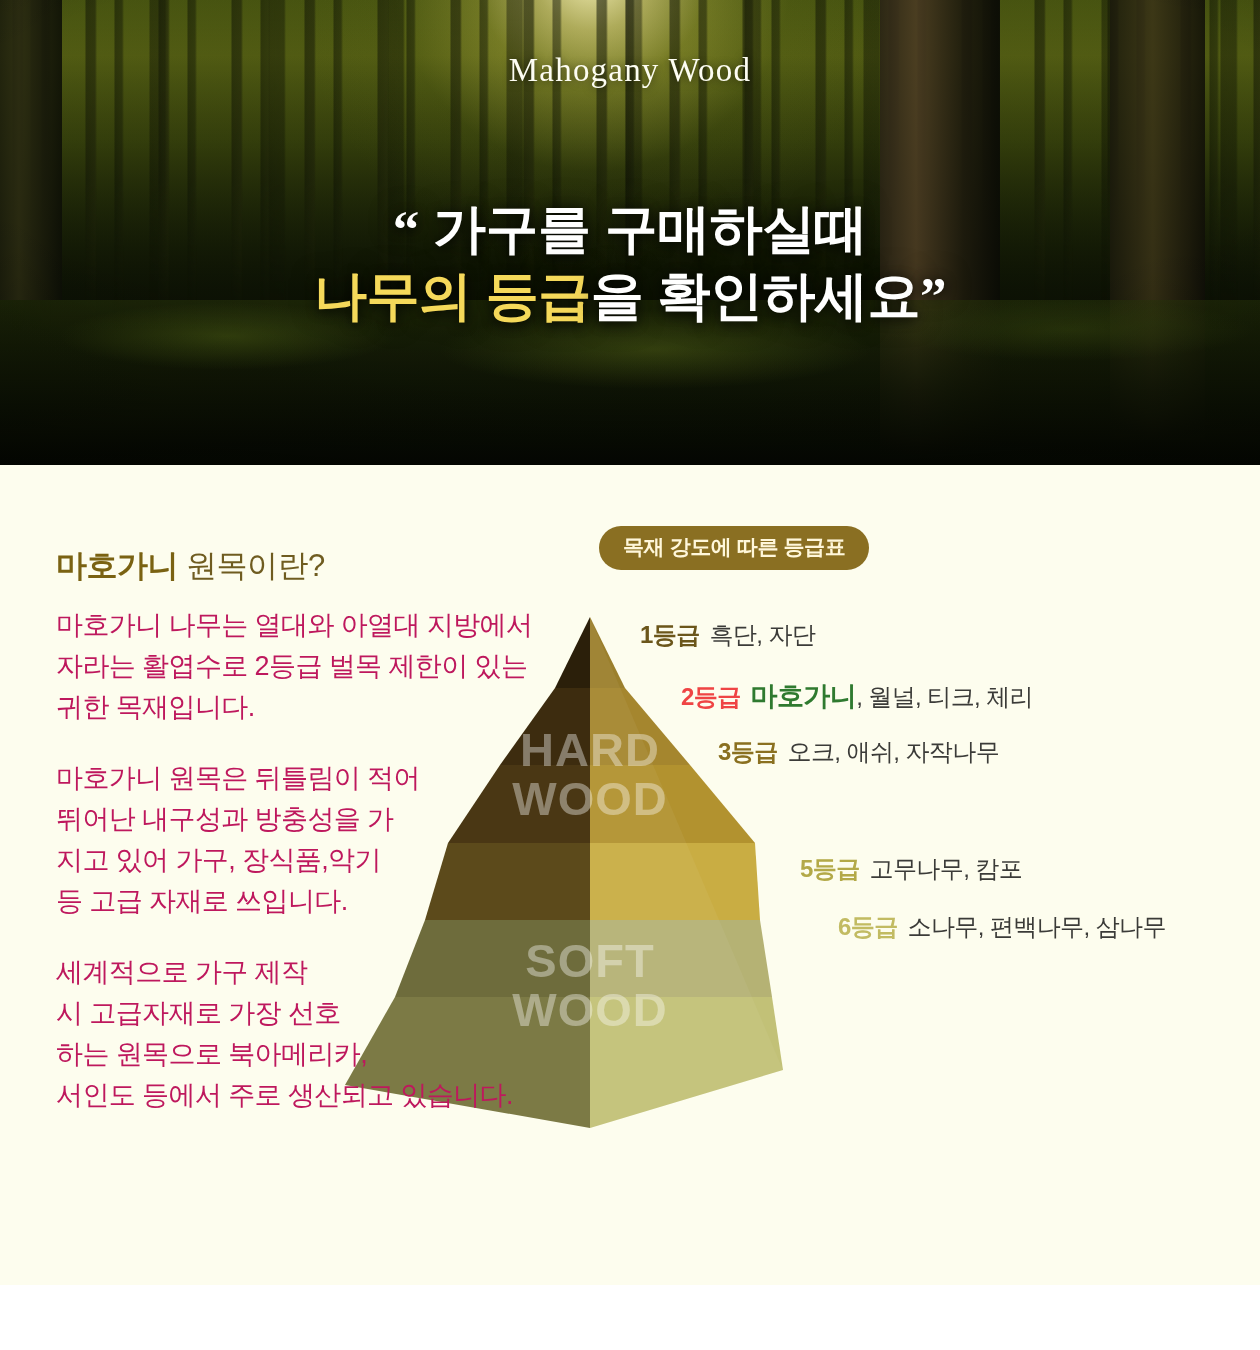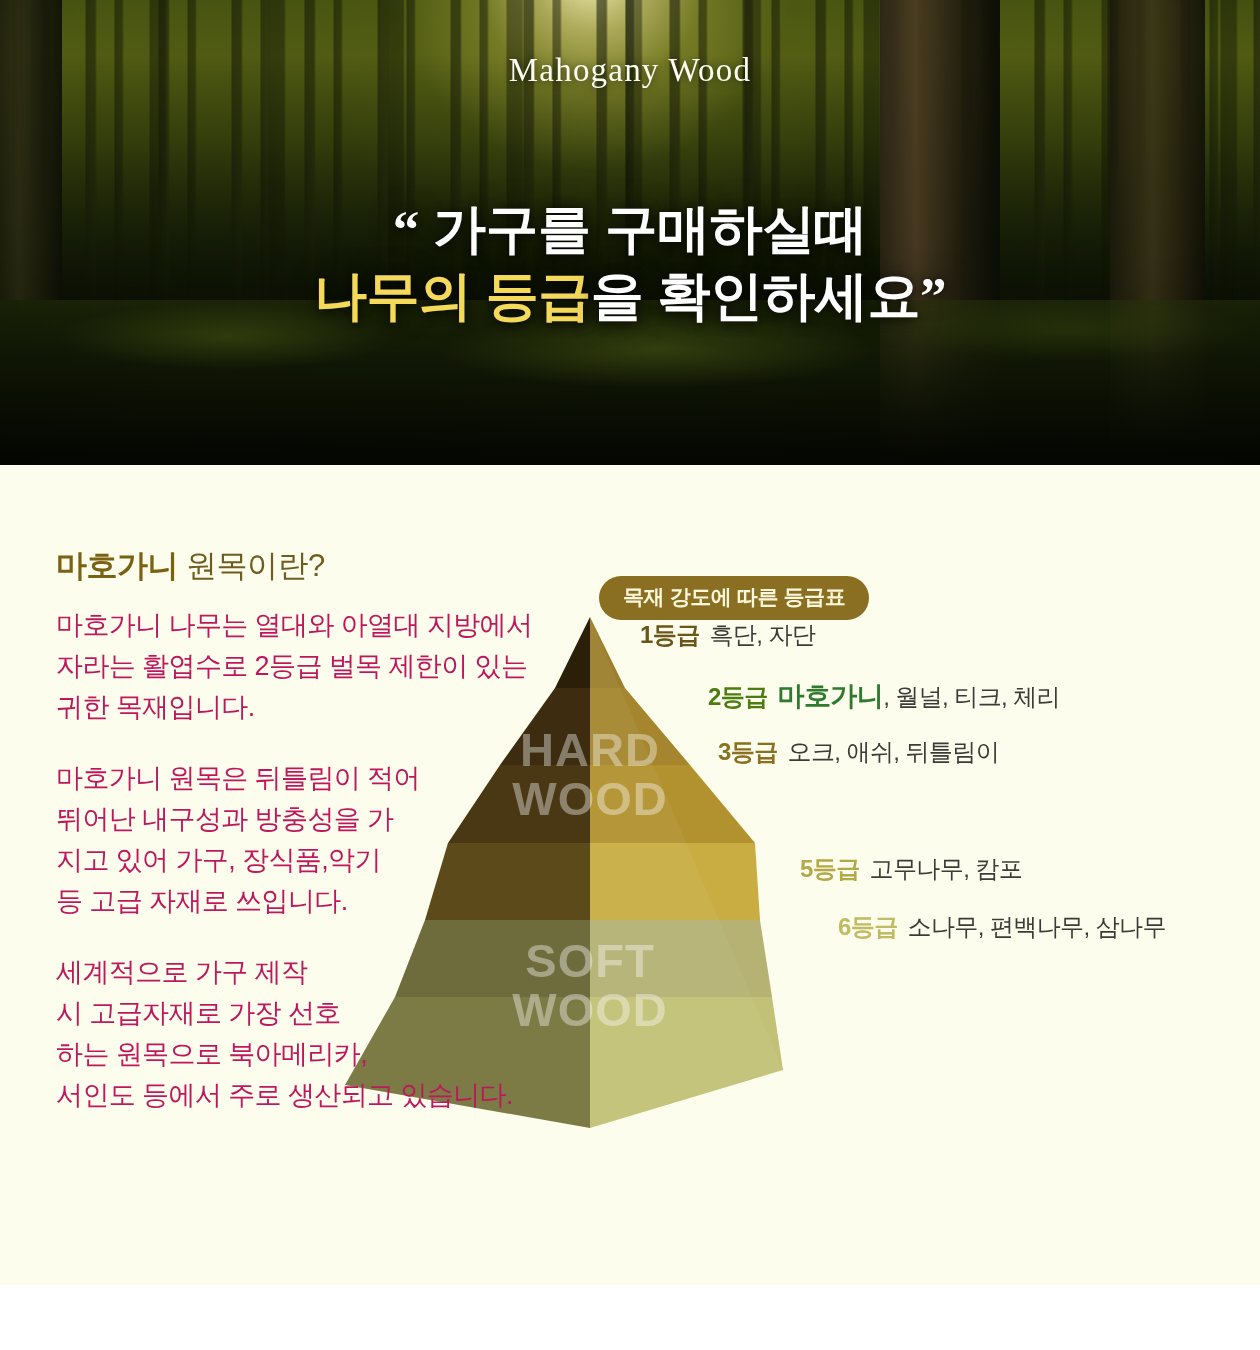--- a/index.html
+++ b/index.html
@@ -111,21 +111,21 @@
   .pyr-word {
     position:absolute; text-align:center; width:300px;
     font-size:47px; font-weight:bold; letter-spacing:1px;
     color:rgba(255,255,255,0.38); line-height:1.04;
   }
   #hardwood { left:440px; top:261px; }
   #softwood { left:440px; top:472px; }
 
   
   .badge {
-    position:absolute; left:599px; top:576px; z-index:6;
+    position:absolute; left:599px; top:526px; z-index:6;
     background:#8a6f22; color:#fff7da;
     font-size:21px; font-weight:bold; letter-spacing:-0.4px;
     padding:7px 24px 9px; border-radius:22px;
   }
 
   
   .grades { position:absolute; left:0; top:0; width:1260px; height:820px; }
   .grade-row {
     position:absolute; white-space:nowrap;
     font-size:24px; letter-spacing:-0.6px; color:#3b3b38;
@@ -220,24 +220,24 @@
     </div>
   </div>
 
   <div class="badge">목재 강도에 따른 등급표</div>
 
   <div class="grades">
     <div class="grade-row" id="g1">
       <span class="g-lab" style="color: rgb(107, 86, 26); margin-left: 8px;">1등급</span><span class="g-items">흑단, 자단</span>
     </div>
     <div class="grade-row" id="g2">
-      <span class="g-lab" style="color: #4d7c0f; margin-left: 27px;">2등급</span><span class="g-hi">마호가니</span><span class="g-items">, 월널, 티크, 체리</span>
+      <span class="g-lab" style="color: #ef4444;">2등급</span><span class="g-hi">마호가니</span><span class="g-items">, 월널, 티크, 체리</span>
     </div>
     <div class="grade-row" id="g3">
-      <span class="g-lab" style="color: rgb(138, 112, 32);">3등급</span><span class="g-items">오크, 애쉬, 뒤틀림이</span>
+      <span class="g-lab" style="color: rgb(138, 112, 32);">3등급</span><span class="g-items">오크, 애쉬, 자작나무</span>
     </div>
     <div class="grade-row" id="g5">
       <span class="g-lab" style="color: rgb(179, 169, 72);">5등급</span><span class="g-items">고무나무, 캄포</span>
     </div>
     <div class="grade-row" id="g6">
       <span class="g-lab" style="color: rgb(194, 187, 98);">6등급</span><span class="g-items">소나무, 편백나무, 삼나무</span>
     </div>
   </div>
 
 </div>

